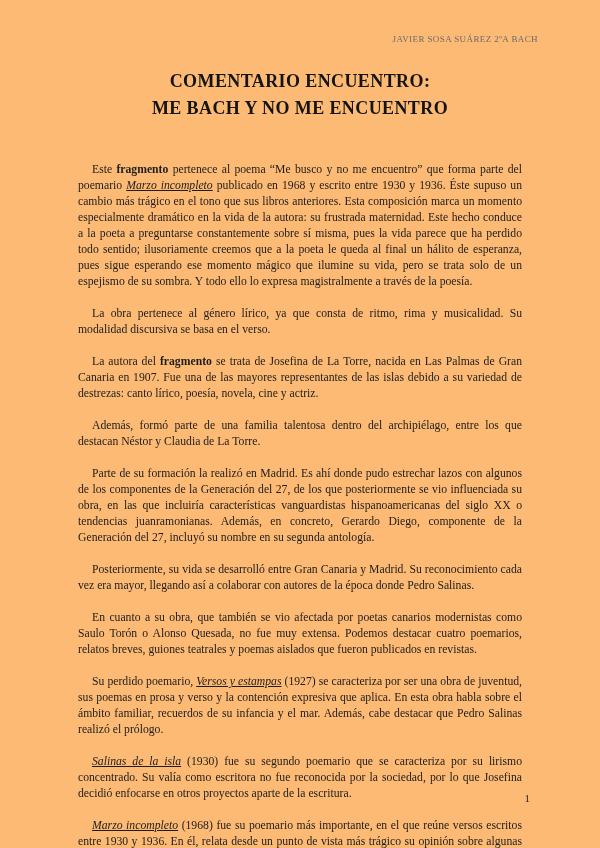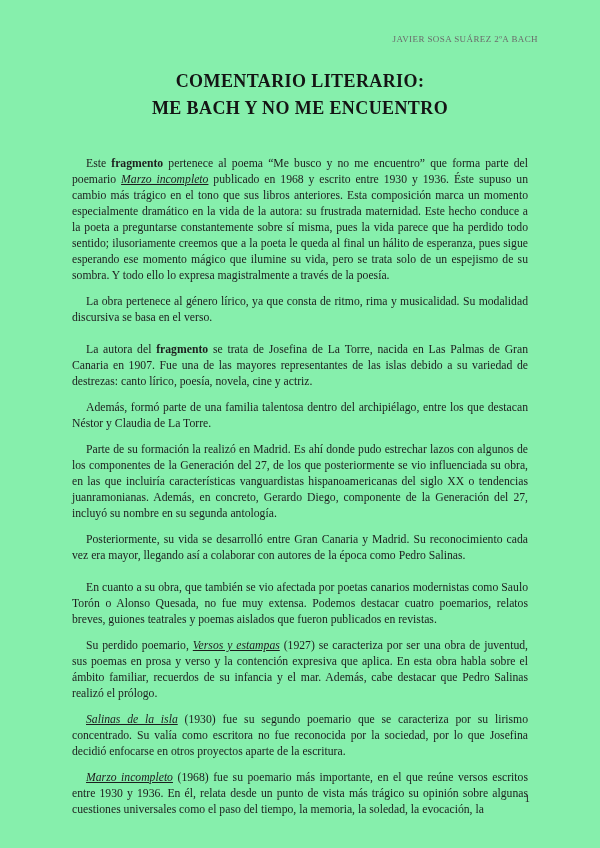--- a/index.html
+++ b/index.html
@@ -4,21 +4,21 @@
 <style>
   html, body {
     margin: 0;
     padding: 0;
     background: #ffffff;
   }
   .page {
     position: relative;
     width: 600px;
     height: 848px;
-    background: #86efac;
+    background: #fdba74;
     font-family: "Liberation Serif", "DejaVu Serif", serif;
     color: #1d1d1d;
     overflow: hidden;
   }
   .author-line {
     position: absolute;
     top: 34px;
     right: 62px;
     font-size: 9px;
     letter-spacing: 0.4px;
@@ -41,21 +41,21 @@
     position: absolute;
     top: 146px;
     left: 62px;
     width: 476px;
     font-size: 11.7px;
     line-height: 16px;
     text-align: justify;
     color: #1d1d1d;
   }
   .para {
-    margin: 10px;
+    margin: 16px;
     text-indent: 14px;
   }
   .para.noindent { text-indent: 0; }
   .para.gap { margin-top: 16px; }
   .run-b { font-weight: bold; }
   .run-iu { font-style: italic; text-decoration: underline; }
   .page-number {
     position: absolute;
     top: 792px;
     right: 70px;
@@ -63,31 +63,31 @@
     color: #2a2a2a;
   }
 </style>
 </head>
 <body>
 
 <div class="page">
   <div class="author-line">JAVIER SOSA SUÁREZ 2ºA BACH</div>
 
   <div class="doc-title">
-    <div>COMENTARIO LITERARIO:</div>
+    <div>COMENTARIO ENCUENTRO:</div>
     <div>ME BACH Y NO ME ENCUENTRO</div>
   </div>
 
   <div class="doc-body">
       <p class="para"><span>Este </span><span class="run-b">fragmento</span><span> pertenece al poema “Me busco y no me encuentro” que forma parte del poemario </span><span class="run-iu">Marzo incompleto</span><span> publicado en 1968 y escrito entre 1930 y 1936. Éste supuso un cambio más trágico en el tono que sus libros anteriores. Esta composición marca un momento especialmente dramático en la vida de la autora: su frustrada maternidad. Este hecho conduce a la poeta a preguntarse constantemente sobre sí misma, pues la vida parece que ha perdido todo sentido; ilusoriamente creemos que a la poeta le queda al final un hálito de esperanza, pues sigue esperando ese momento mágico que ilumine su vida, pero se trata solo de un espejismo de su sombra. Y todo ello lo expresa magistralmente a través de la poesía.</span></p>
       <p class="para"><span>La obra pertenece al género lírico, ya que consta de ritmo, rima y musicalidad. Su modalidad discursiva se basa en el verso.</span></p>
       <p class="para gap"><span>La autora del </span><span class="run-b">fragmento</span><span> se trata de Josefina de La Torre, nacida en Las Palmas de Gran Canaria en 1907. Fue una de las mayores representantes de las islas debido a su variedad de destrezas: canto lírico, poesía, novela, cine y actriz.</span></p>
       <p class="para"><span>Además, formó parte de una familia talentosa dentro del archipiélago, entre los que destacan Néstor y Claudia de La Torre.</span></p>
       <p class="para"><span>Parte de su formación la realizó en Madrid. Es ahí donde pudo estrechar lazos con algunos de los componentes de la Generación del 27, de los que posteriormente se vio influenciada su obra, en las que incluiría características vanguardistas hispanoamericanas del siglo XX o tendencias juanramonianas. Además, en concreto, Gerardo Diego, componente de la Generación del 27,  incluyó su nombre en su segunda antología.</span></p>
-      <p class="para"><span>Posteriormente, su vida se desarrolló entre Gran Canaria y Madrid. Su reconocimiento cada vez era mayor, llegando así a colaborar con autores de la época como Pedro Salinas.</span></p>
+      <p class="para"><span>Posteriormente, su vida se desarrolló entre Gran Canaria y Madrid. Su reconocimiento cada vez era mayor, llegando así a colaborar con autores de la época donde Pedro Salinas.</span></p>
       <p class="para gap"><span>En cuanto a su obra, que también se vio afectada por poetas canarios modernistas como Saulo Torón o Alonso Quesada, no fue muy extensa. Podemos destacar cuatro poemarios, relatos breves, guiones teatrales y poemas aislados que fueron publicados en revistas.</span></p>
       <p class="para"><span>Su perdido poemario, </span><span class="run-iu">Versos y estampas</span><span> (1927) se caracteriza por ser una obra de juventud, sus poemas en prosa y verso y la contención expresiva que aplica. En esta obra habla sobre el ámbito familiar, recuerdos de su infancia y el mar. Además, cabe destacar que Pedro Salinas realizó el prólogo.</span></p>
       <p class="para"><span class="run-iu">Salinas de la isla</span><span> (1930) fue su segundo poemario que se caracteriza por su lirismo concentrado. Su valía como escritora no fue reconocida por la sociedad, por lo que Josefina decidió enfocarse en otros proyectos aparte de la escritura.</span></p>
       <p class="para"><span class="run-iu">Marzo incompleto</span><span> (1968) fue su poemario más importante, en el que reúne versos escritos entre 1930 y 1936. En él, relata desde un punto de vista más trágico su opinión sobre algunas cuestiones universales como el paso del tiempo, la memoria, la soledad, la evocación, la</span></p>
     </div>
 
   <div class="page-number">1</div>
 </div>
 
 </body></html>

